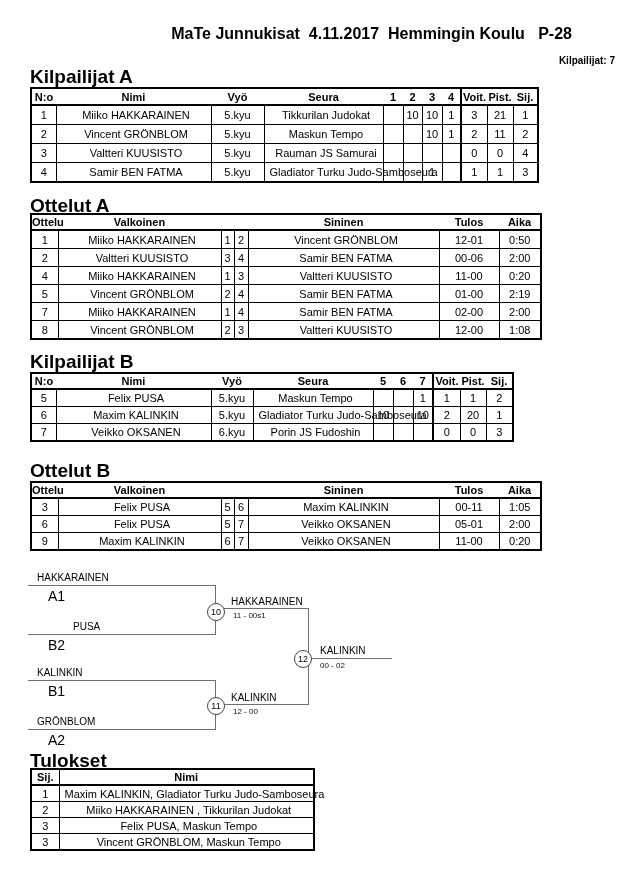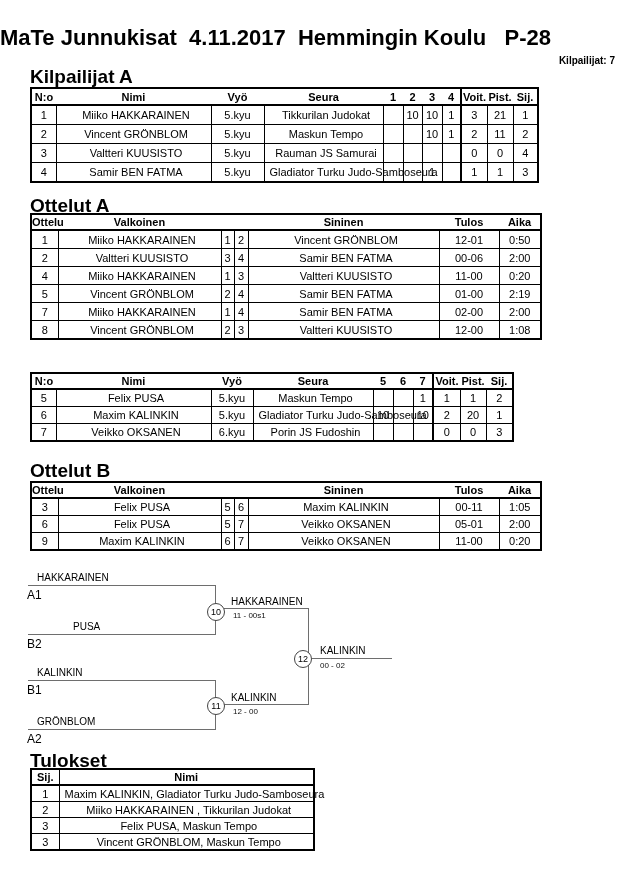--- a/index.html
+++ b/index.html
@@ -2,41 +2,41 @@
 <html><head>
 <meta charset="utf-8">
 <style>
   html,body { margin:0; padding:0; background:#e8e8e8; }
   .page {
     position:relative; width:630px; height:891px; background:#fff;
     font-family:"Liberation Sans", sans-serif; color:#000; overflow:hidden;
     margin:0 auto;
   }
   .abs { position:absolute; }
-  .title { font-weight:bold; font-size:22px; text-align:left; white-space:pre; letter-spacing:0px; }
+  .title { font-weight:bold; font-size:16px; text-align:right; white-space:pre; letter-spacing:0px; }
   .count { font-weight:bold; font-size:10px; text-align:right; }
   .sec   { font-weight:bold; font-size:19px; text-align:left; white-space:nowrap; }
 
   table.t { position:absolute; border-collapse:collapse; table-layout:fixed; background:#fff; border:2px solid #000; }
   table.t th { font-size:11px; font-weight:bold; border:none; border-bottom:2px solid #000; padding:0; white-space:nowrap; text-align:center; overflow:visible; }
   table.t td { font-size:11px; border:1px solid #000; padding:0; white-space:nowrap; overflow:visible; vertical-align:middle; }
   table.t td.l { text-align:center; padding-left:5px; }
   table.t td.c { text-align:center; }
   .gsep { border-left:2px solid #000 !important; }
   .tA th { height:15px; } .tA td { height:18px; }
   .tOA th { height:14px; } .tOA td { height:17px; }
   .tB th { height:14px; } .tB td { height:16px; }
   .tOB th { height:14px; } .tOB td { height:16px; }
   .tR th { height:14px; } .tR td { height:15px; }
   .tR th.nsep { border-left:1px solid #000; }
   .ov { position:relative; z-index:5; white-space:nowrap; }
 
   
   .bk-name  { font-size:10px; white-space:nowrap; }
-  .bk-seed  { font-size:12px; white-space:nowrap; }
+  .bk-seed  { font-size:14px; white-space:nowrap;margin-left:21px; }
   .bk-score { font-size:8px; white-space:nowrap; color:#111; }
   .hline { height:0; border-top:1.5px solid #6e6e6e; }
   .vline { width:0; border-left:1.5px solid #6e6e6e; }
   .circ {
     width:16px; height:16px; border:1px solid #444; border-radius:50%;
     background:#fff; font-size:9px; line-height:16px; text-align:center; z-index:6;
   }
 </style>
 </head>
 <body>
@@ -205,20 +205,21 @@
         <td class="l">Vincent GRÖNBLOM</td>
         <td class="c">2</td>
         <td class="c">3</td>
         <td class="l">Valtteri KUUSISTO</td>
         <td class="c">12-00</td>
         <td class="c">1:08</td>
       </tr>
     </tbody>
   </table>
 
+  <div class="abs sec" style="left:30px;top:351px;width:390px;">Kilpailijat B</div>
   <table class="t tB" style="left:30px;top:372px;width:482px;">
     <colgroup>
       <col style="width:25px">
         <col style="width:155px">
         <col style="width:42px">
         <col style="width:120px">
       <col style="width:20px">
         <col style="width:20px">
         <col style="width:20px">
       <col style="width:27px">

